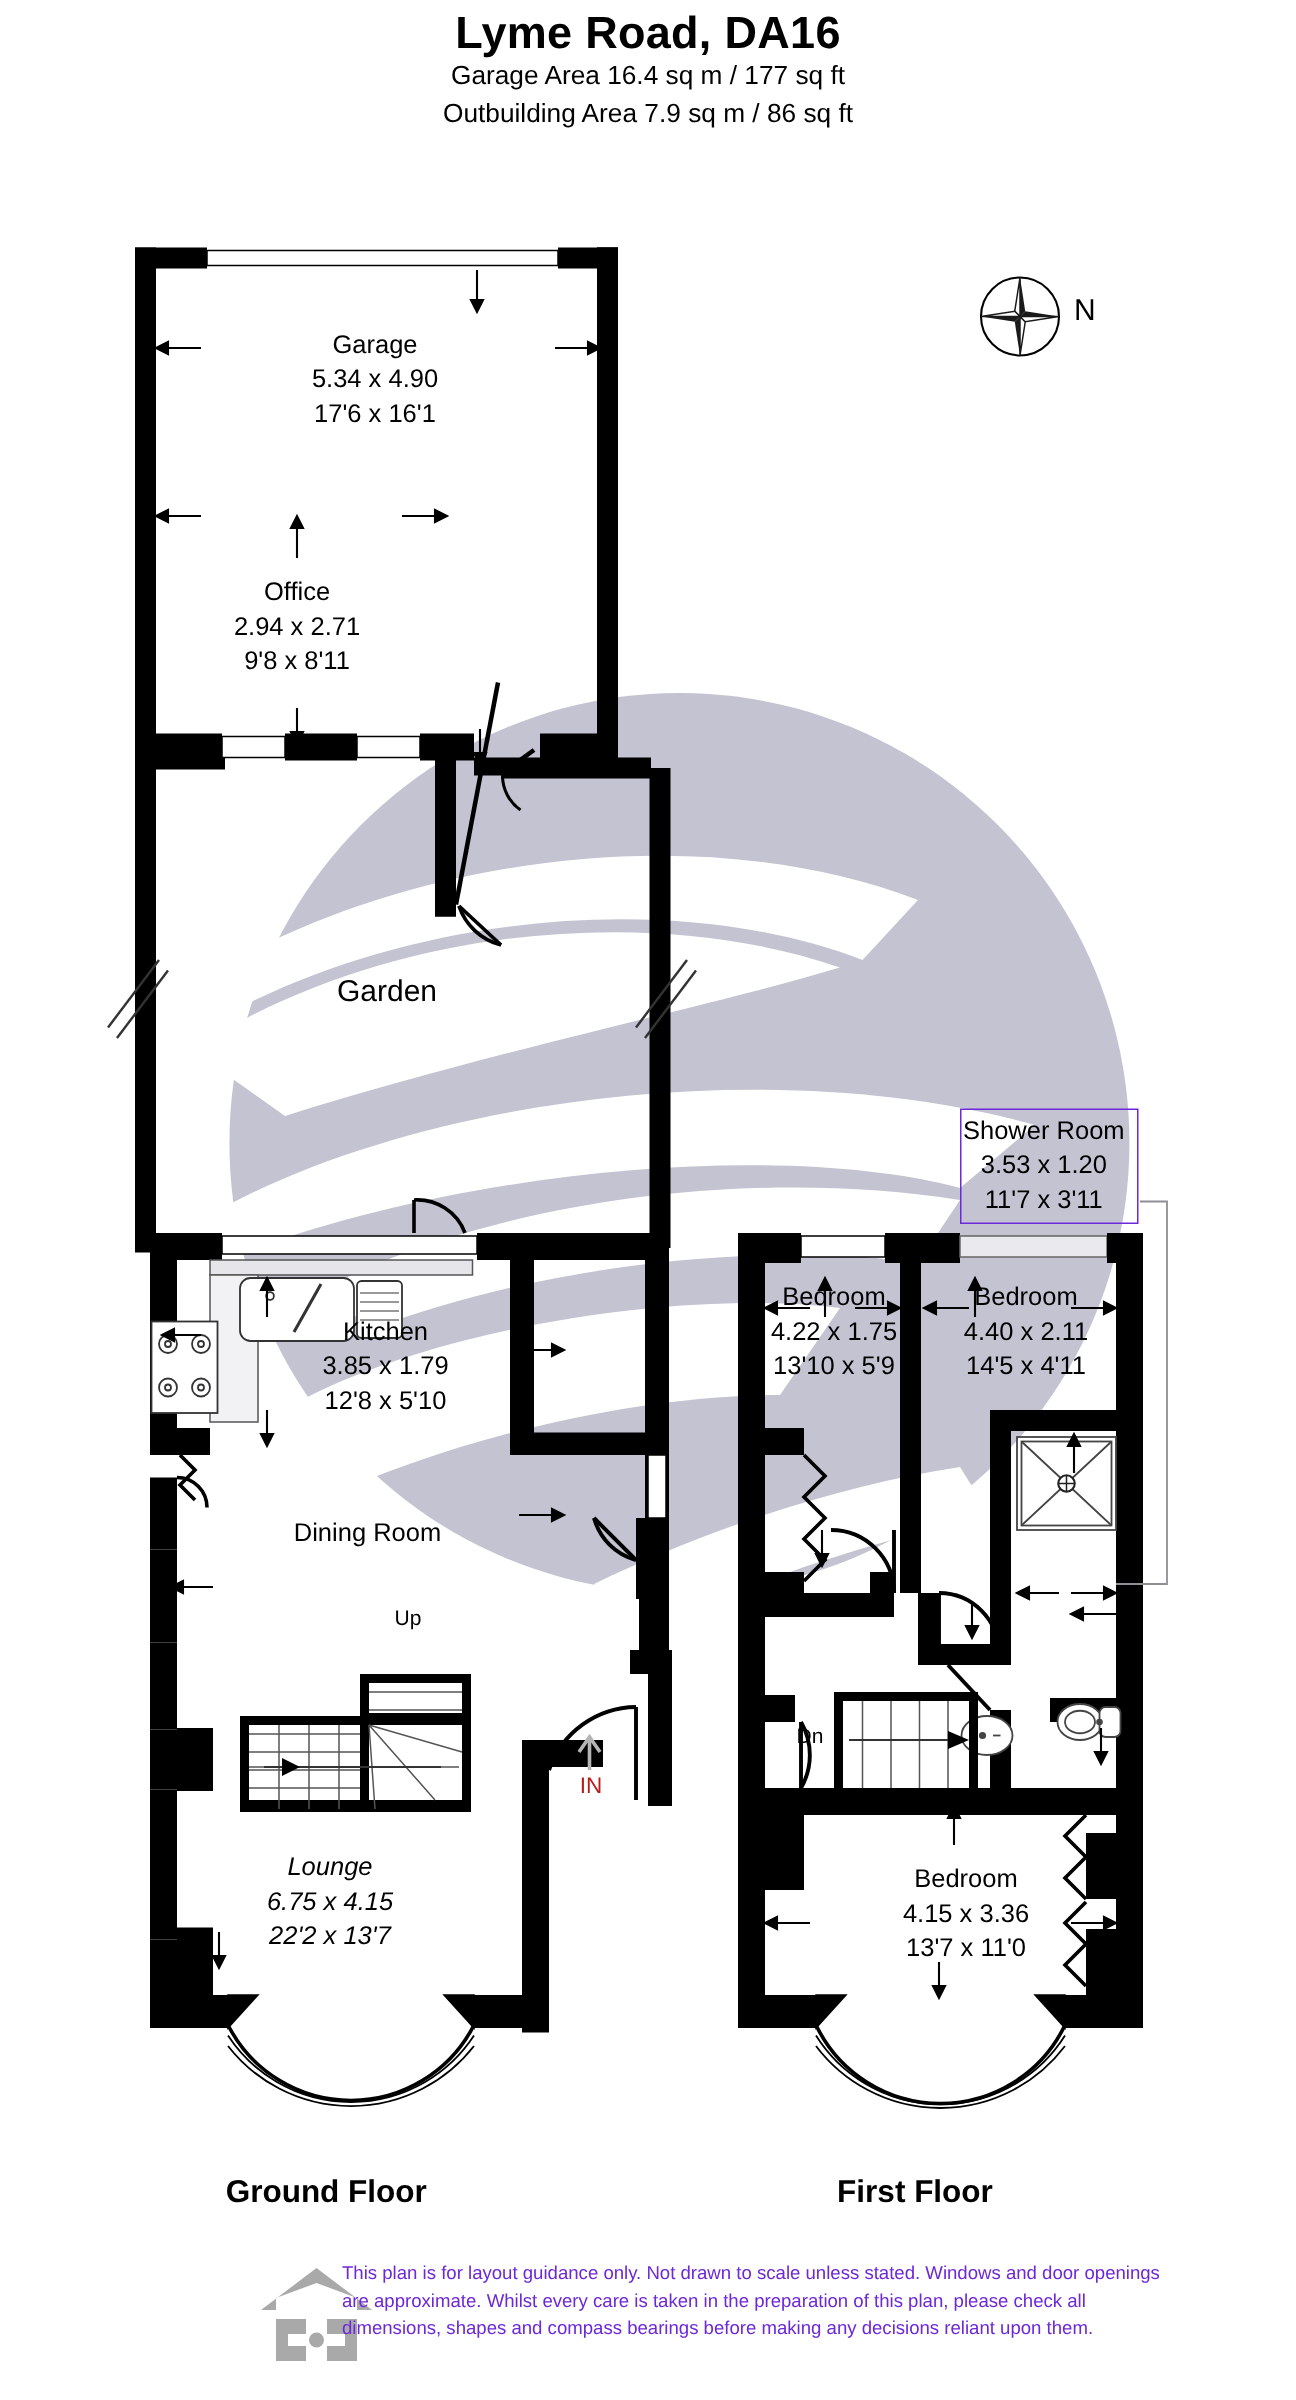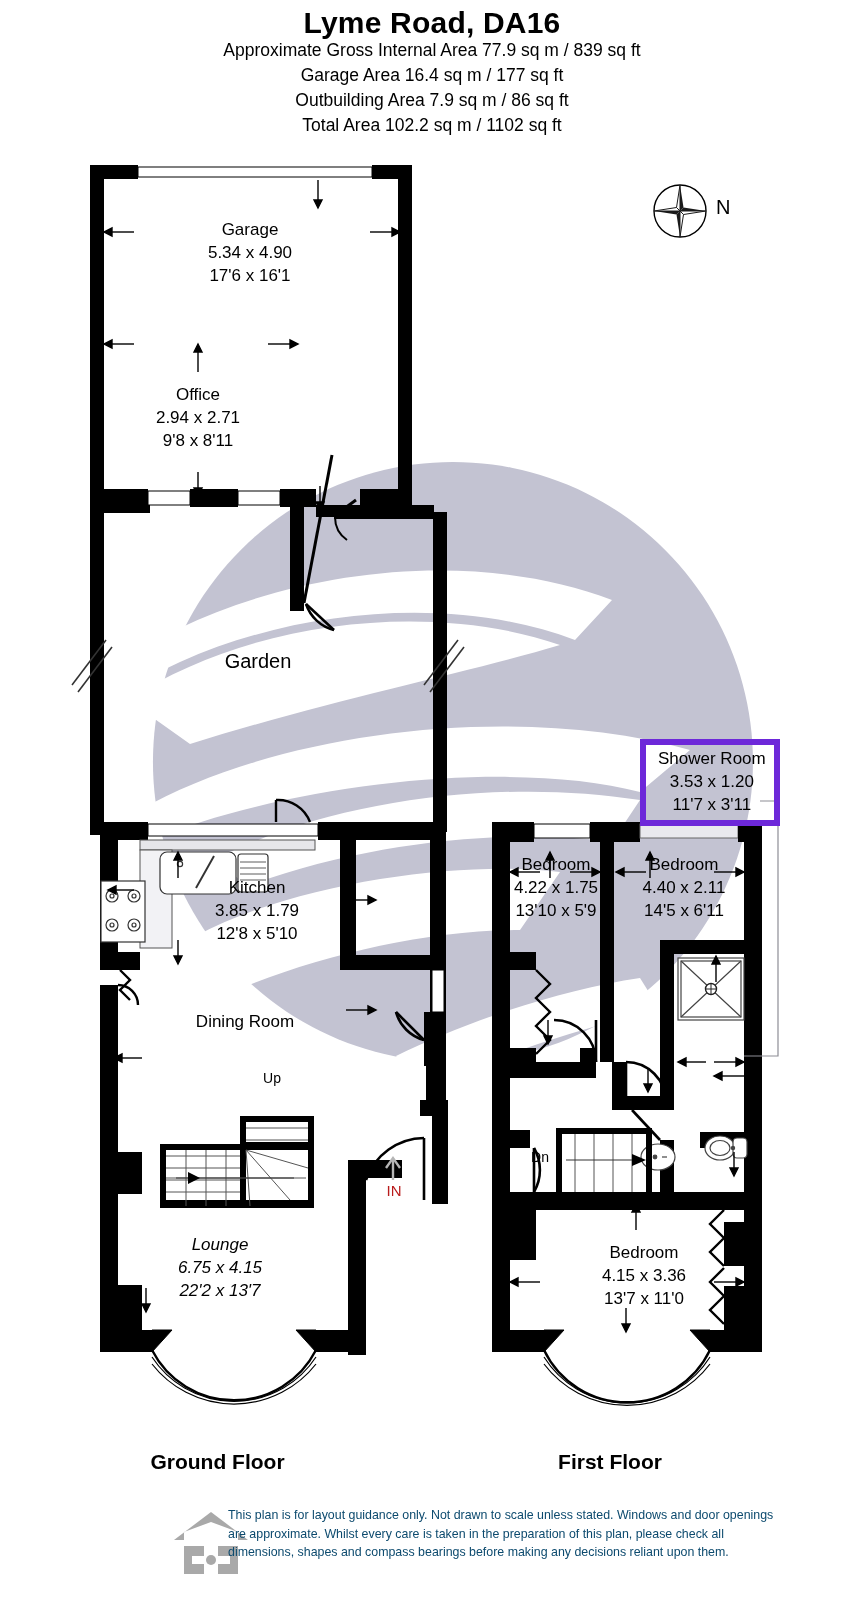--- a/index.html
+++ b/index.html
@@ -23,41 +23,39 @@
   .floor-label{position:absolute;font-size:21px;font-weight:bold;}
   #gf-label{left:90px;top:1450px;width:255px;text-align:center;}
   #ff-label{left:470px;top:1450px;width:280px;text-align:center;}
 
   
   .rl{position:absolute;text-align:center;font-size:17px;line-height:23px;white-space:nowrap;}
   .rl .nm{display:block;}
   .rl .d1{display:block;}
   .rl .d2{display:block;}
 
-  .boxed{border:6px solid #6d28d9;background:rgba(255,255,255,0.0);padding:2px 8px 4px 12px;}
+  .boxed{border:1px solid #6d28d9;background:rgba(255,255,255,0.0);padding:2px 8px 4px 1px;}
 
   
   .footer{position:absolute;left:0;top:1494px;width:864px;height:106px;}
   .logo{position:absolute;left:38px;top:6px;width:125px;height:92px;}
   .logo-text{position:absolute;left:0;top:24px;width:125px;color:#1d2060;
     font-weight:bold;font-style:italic;font-size:21px;line-height:26px;text-align:center;letter-spacing:-.3px;}
   .logo-swoosh{position:absolute;left:66px;top:2px;width:48px;height:34px;}
   .house-ico{position:absolute;left:172px;top:14px;width:78px;height:76px;}
-  .disc{position:absolute;left:228px;top:12px;width:556px;font-size:12.4px;line-height:18.5px;color:#0c4a6e;}
+  .disc{position:absolute;left:228px;top:12px;width:556px;font-size:12.4px;line-height:18.5px;color:#6d28d9;}
   .disc .prod{font-weight:bold;}
 </style>
 </head>
 <body>
 
 <div class="hdr">
   <div class="hdr-title">Lyme Road, DA16</div>
-  <div class="hdr-line">Approximate Gross Internal Area 77.9 sq m / 839 sq ft</div>
   <div class="hdr-line">Garage Area 16.4 sq m / 177 sq ft</div>
   <div class="hdr-line">Outbuilding Area 7.9 sq m / 86 sq ft</div>
-  <div class="hdr-line">Total Area 102.2 sq m / 1102 sq ft</div>
 </div>
 
 <svg class="compass" viewBox="0 0 56 56">
   <circle cx="28" cy="28" r="26" fill="#fff" stroke="#000" stroke-width="1.4"></circle>
   <polygon points="28,2 31.5,24.5 28,28" fill="#1a1a1a"></polygon>
   <polygon points="28,2 24.5,24.5 28,28" fill="#fff" stroke="#1a1a1a" stroke-width="1"></polygon>
   <polygon points="28,54 31.5,31.5 28,28" fill="#fff" stroke="#1a1a1a" stroke-width="1"></polygon>
   <polygon points="28,54 24.5,31.5 28,28" fill="#1a1a1a"></polygon>
   <polygon points="2,28 24.5,31.5 28,28" fill="#1a1a1a"></polygon>
   <polygon points="2,28 24.5,24.5 28,28" fill="#fff" stroke="#1a1a1a" stroke-width="1"></polygon>
@@ -512,21 +510,21 @@
 
 <div class="rl" id="lbl-bed1" style="left:500px;top:853px;width:112px;">
   <span class="nm">Bedroom</span>
   <span class="d1">4.22 x 1.75</span>
   <span class="d2">13'10 x 5'9</span>
 </div>
 
 <div class="rl" id="lbl-bed2" style="left:620px;top:853px;width:128px;">
   <span class="nm">Bedroom</span>
   <span class="d1">4.40 x 2.11</span>
-  <span class="d2">14'5 x 6'11</span>
+  <span class="d2">14'5 x 4'11</span>
 </div>
 
 <div class="rl" id="lbl-bed3" style="left:546px;top:1241px;width:196px;">
   <span class="nm">Bedroom</span>
   <span class="d1">4.15 x 3.36</span>
   <span class="d2">13'7 x 11'0</span>
 </div>
 
 <div class="rl" style="left:246px;top:1067px;width:52px;font-size:14px;">Up</div>
 <div class="rl" style="left:520px;top:1146px;width:40px;font-size:14px;">Dn</div>

